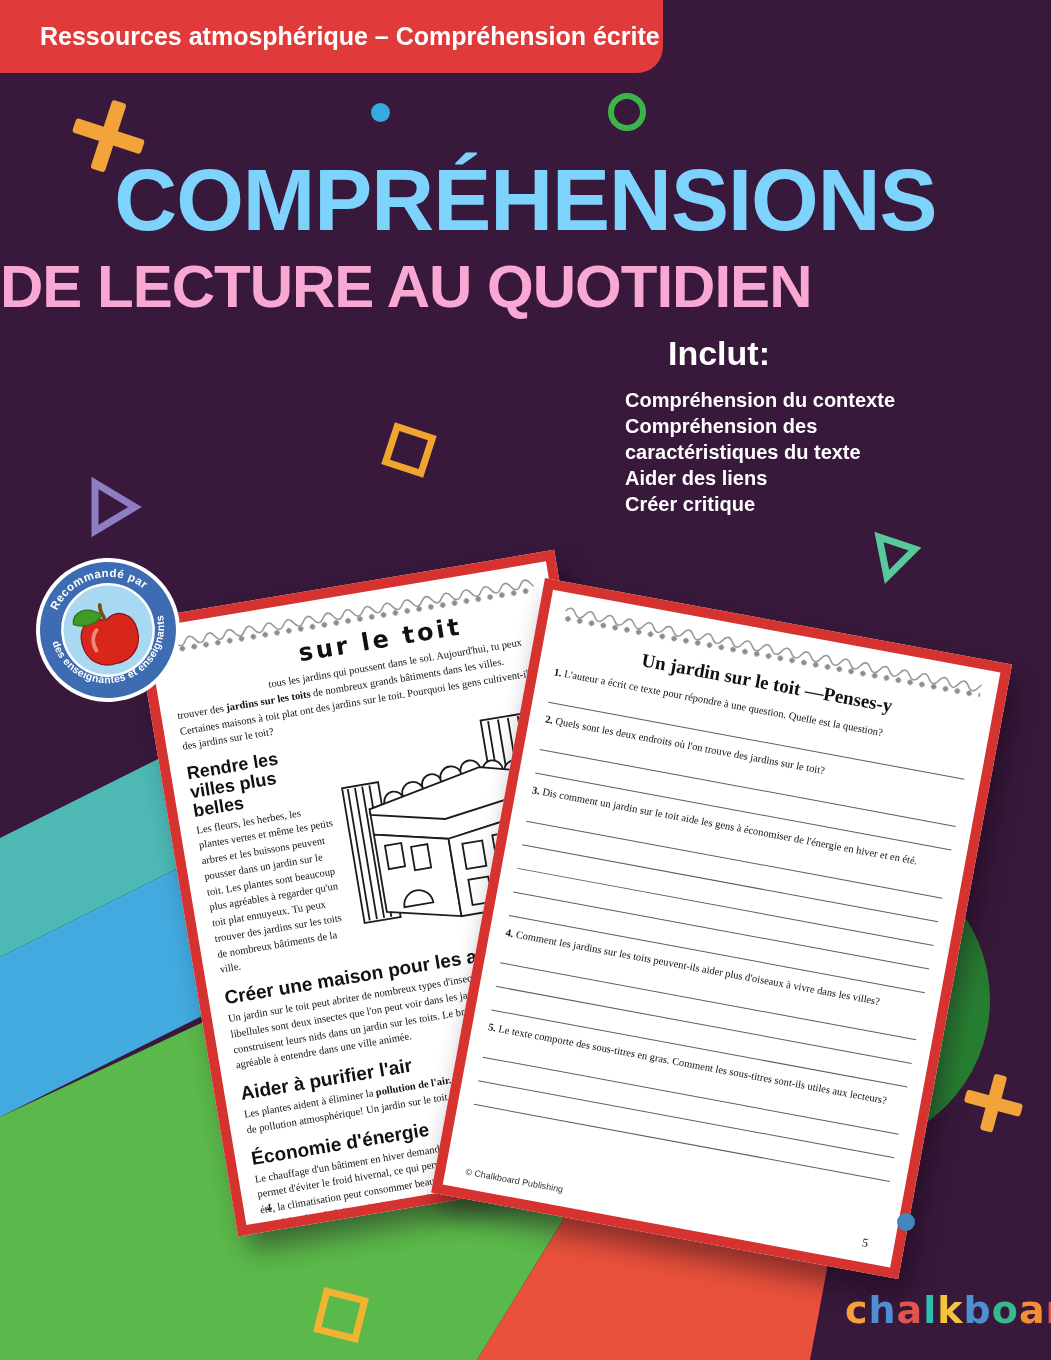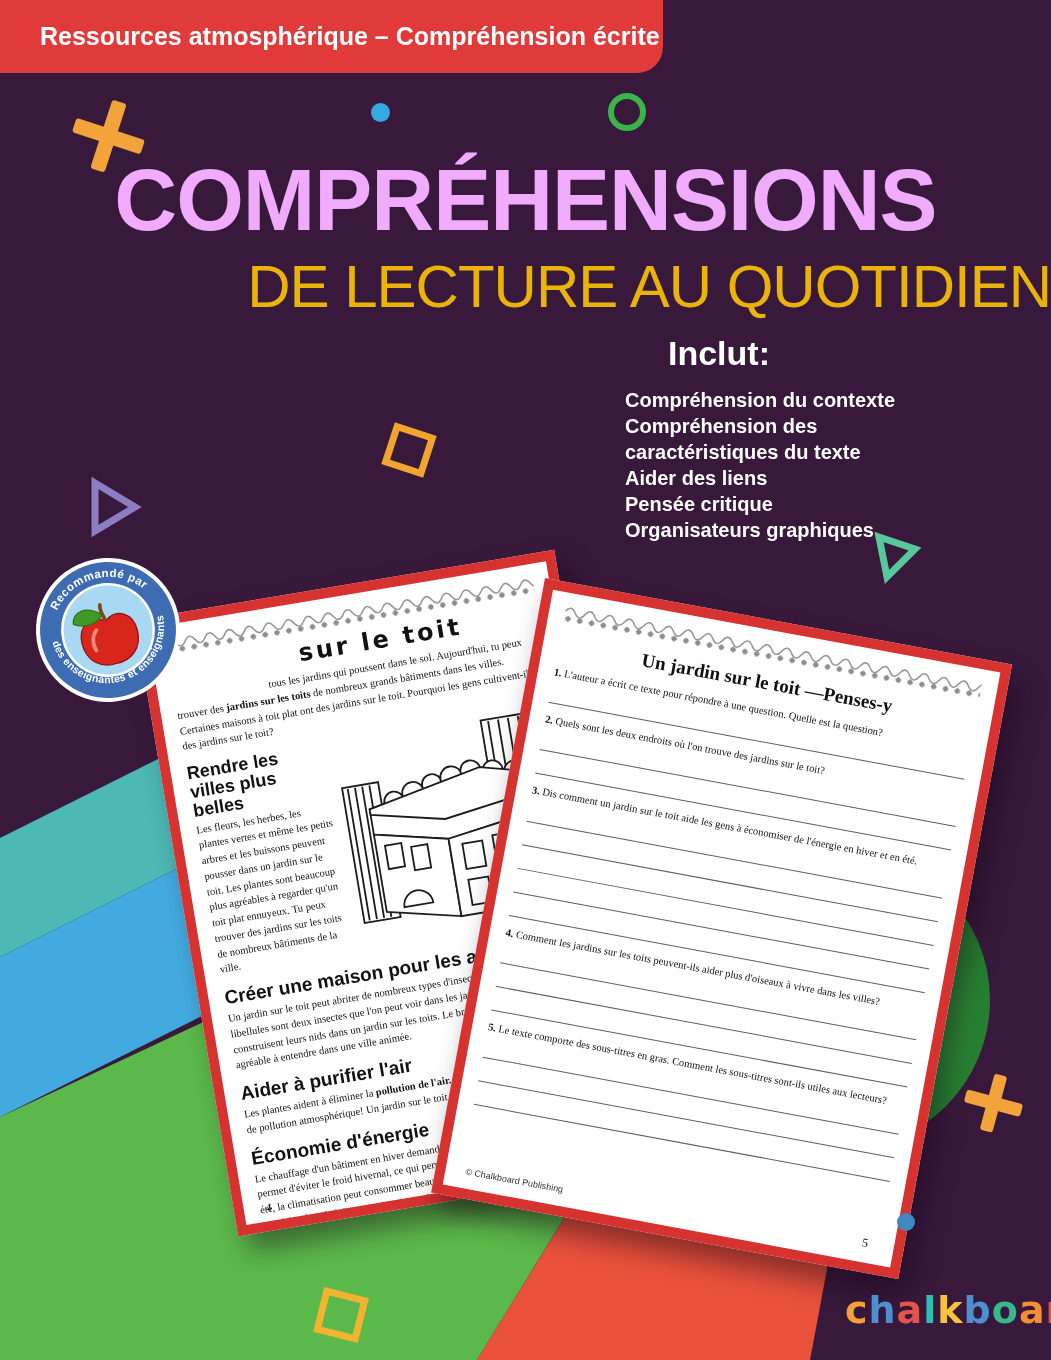--- a/index.html
+++ b/index.html
@@ -15,23 +15,23 @@
   .crescent{left:690px;top:850px;width:300px;height:300px;border-radius:50%;z-index:2;
             background:radial-gradient(circle at 38% 50%, #58c24f 0%, #2f9038 55%, #1c6b2a 100%);}
   
   .banner{left:0;top:0;width:663px;height:73px;background:#e13a3a;border-radius:0 0 26px 0;
           display:flex;align-items:center;padding-left:40px;box-sizing:border-box;z-index:6;}
   .banner span{color:#fff;font-size:25px;font-weight:bold;}
   .grade{right:0;top:0;width:312px;height:140px;background:#5bb84a;border-radius:0 0 46px 95px;
          display:flex;align-items:center;justify-content:center;z-index:6;}
   .grade span{color:#fff;font-size:42px;font-weight:bold;}
   
-  .t1{left:0;top:150px;width:100%;text-align:center;color:#f0abfc;font-size:87px;font-weight:bold;
+  .t1{left:0;top:150px;width:100%;text-align:center;color:#7dd3fc;font-size:87px;font-weight:bold;
       letter-spacing:-1px;z-index:6;}
-  .t2{left:0;top:252px;width:100%;text-align:right;color:#eab308;font-size:60px;font-weight:normal;
+  .t2{left:0;top:252px;width:100%;text-align:left;color:#f9a8d4;font-size:60px;font-weight:bold;
       letter-spacing:-1px;z-index:6;}
   
   .includes{left:625px;top:334px;width:300px;color:#fff;z-index:6;}
   .includes .h{font-size:34px;font-weight:bold;margin-bottom:14px;margin-left:43px;}
   .includes ul{list-style:none;margin:0;padding:0;}
   .includes li{font-size:20px;font-weight:bold;line-height:26px;}
   
   .xmark{z-index:5;}
   .xmark i{position:absolute;left:50%;top:0;height:100%;border-radius:3px;background:#f2a43a;
            transform-origin:center;display:block;}
@@ -107,22 +107,21 @@
 
   <div class="abs t1">COMPRÉHENSIONS</div>
   <div class="abs t2">DE LECTURE AU QUOTIDIEN</div>
 
   <div class="abs includes">
     <div class="h">Inclut:</div>
     <ul>
       <li>Compréhension du contexte</li>
       <li>Compréhension des caractéristiques du texte</li>
       <li>Aider des liens</li>
-      <li>Pensée critique</li>
-      <li>Organisateurs graphiques</li>
+      <li>Créer critique</li>
     </ul>
   </div>
 
   <div class="page page-left lp">
     <div class="pcontent">
       <svg class="squig" width="100%" height="12">
         <path stroke="#999" fill="none" stroke-width="1.6" d="M0 7 q5 -8 10 0 t10 0 t10 0 t10 0 t10 0 t10 0 t10 0 t10 0 t10 0 t10 0 t10 0 t10 0 t10 0 t10 0 t10 0 t10 0 t10 0 t10 0 t10 0 t10 0 t10 0 t10 0 t10 0 t10 0 t10 0 t10 0 t10 0 t10 0 t10 0 t10 0 t10 0 t10 0 t10 0 t10 0 t10 0 t10 0 t10 0 t10 0 t10 0 t10 0 t10 0 t10 0 t10 0 t10 0 t10 0 t10 0 t10 0 t10 0 t10 0 t10 0 t10 0"></path>
       </svg>
       <div class="dots"></div>
 

